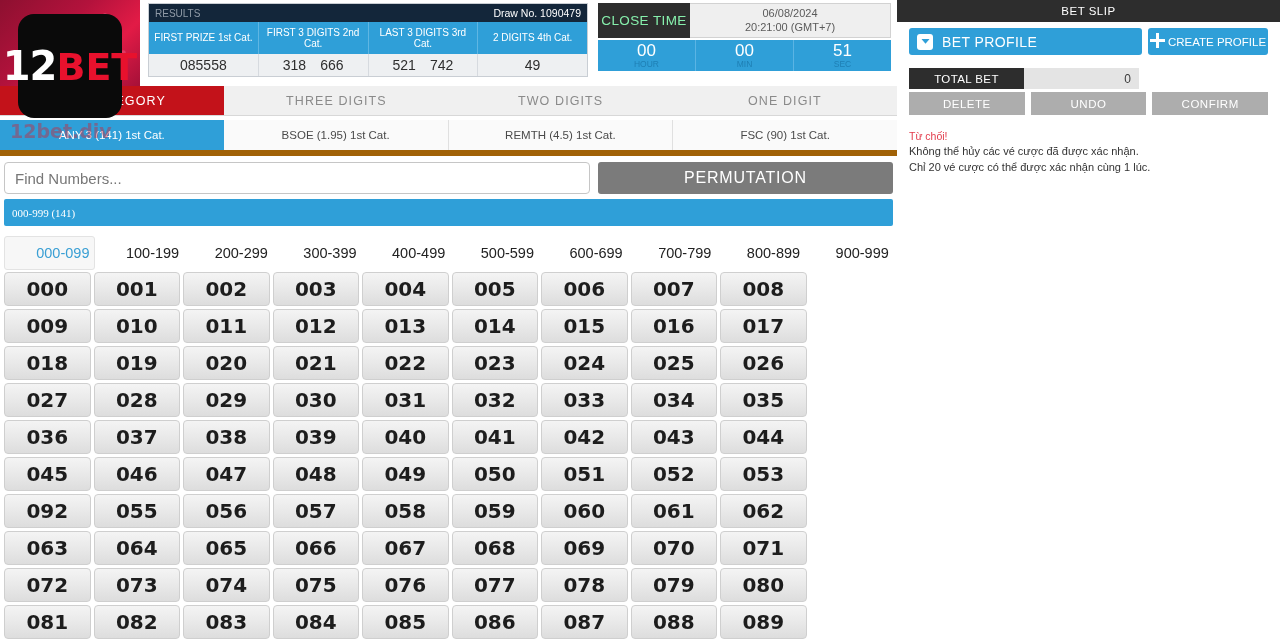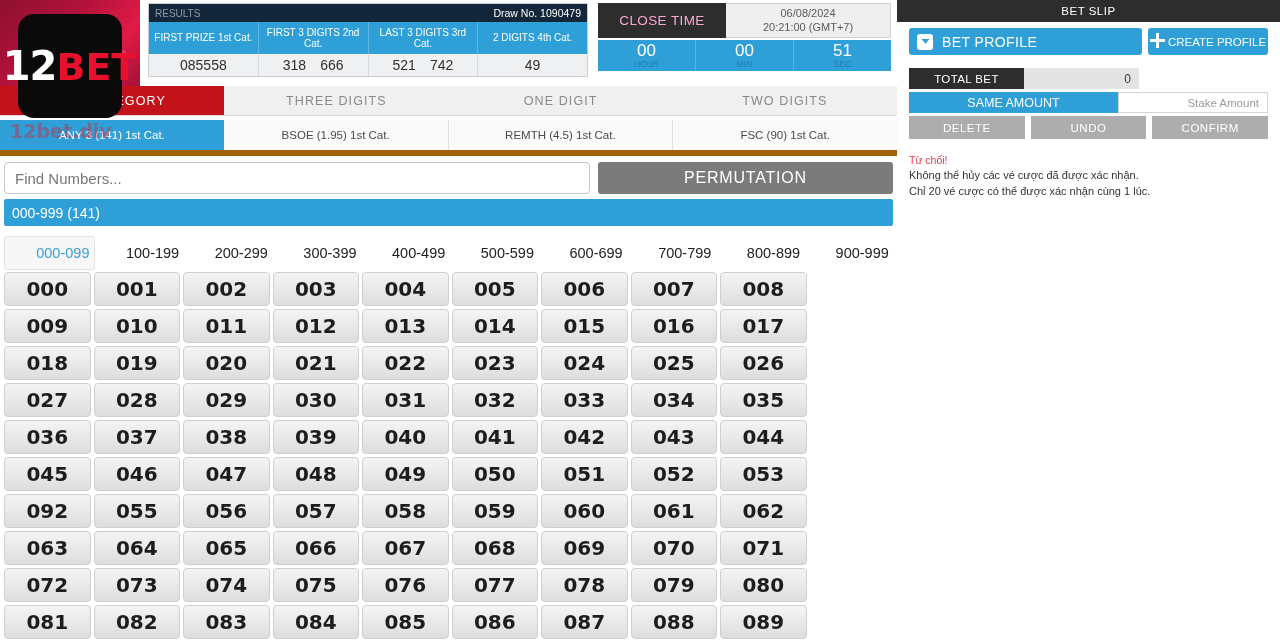--- a/index.html
+++ b/index.html
@@ -55,21 +55,21 @@
   .res-vals > div{
     flex:1; text-align:center; font-size:14px; color:#2e2e2e;
     display:flex; align-items:center; justify-content:center; gap:14px;
     border-right:1px solid #d6dadf;
   }
   .res-vals > div:last-child{ border-right:none; }
 
   .close-wrap{ position:absolute; left:598px; top:3px; width:293px; height:68px; }
   .close-top{ display:flex; height:35px; }
   .close-lbl{
-    width:128px; background:#2d2d2d; color:#f9a8d4; font-size:13.5px;
+    width:92px; background:#2d2d2d; color:#86efac; font-size:13.5px;
     display:flex; align-items:center; justify-content:center; letter-spacing:.4px;
   }
   .close-date{
     flex:1; background:#efefef; border:1px solid #d2d2d2; border-left:none;
     display:flex; flex-direction:column; align-items:center; justify-content:center;
     color:#5a5a5a; font-size:11px; line-height:1.25;
   }
   .close-timer{ display:flex; height:31px; background:#2f9fd8; margin-top:2px; }
   .tunit{ flex:1; display:flex; flex-direction:column; align-items:center; justify-content:center;
           line-height:1; border-right:1px solid #5ab4e4; }
@@ -103,22 +103,22 @@
     font-size:15px; color:#6d6d6d; padding:0 10px; font-family:"Liberation Sans", sans-serif;
   }
   .search-input::placeholder{ color:#777; }
   .perm-btn{
     width:295px; background:#7b7b7b; color:#fff; border:none; border-radius:3px;
     font-size:16px; letter-spacing:.8px; font-family:"Liberation Sans", sans-serif; cursor:pointer;
   }
 
   .range-bar{
     position:absolute; left:4px; top:199px; width:889px; height:27px;
-    background:#2f9fd8; color:#fff; font-size:14px;
-    display:flex; align-items:center; padding:0 8px; border-radius:2px;
+    background:#2f9fd8; color:#fff; font-size:11px;
+    display:flex; align-items:center; padding:0 8px; border-radius:2px;font-family:Liberation Serif, serif;
   }
 
   
   .range-tabs{ position:absolute; left:4px; top:236px; width:889px; height:34px; display:flex; }
   .range-tab{
     flex:1; display:flex; align-items:center; justify-content:center;
     font-size:14.5px; color:#222; background:transparent;padding-left:27px;
   }
   .range-tab.active{ color:#3a9fd4; background:#f7f7f7; border:1px solid #e3e3e3; border-radius:3px; }
 
@@ -239,22 +239,22 @@
             <span class="tnum">51</span>
             <span class="tlab">SEC</span>
           </div>
         </div>
       </div>
     </div>
 
     <div class="cat-tabs">
       <div class="cat-tab active">ALL CATEGORY</div>
       <div class="cat-tab">THREE DIGITS</div>
+      <div class="cat-tab">TWO DIGITS</div>
       <div class="cat-tab">ONE DIGIT</div>
-      <div class="cat-tab">TWO DIGITS</div>
     </div>
 
     <div class="sub-tabs">
       <div class="sub-tab active">ANY 3 (141) 1st Cat.</div>
       <div class="sub-tab">BSOE (1.95) 1st Cat.</div>
       <div class="sub-tab">REMTH (4.5) 1st Cat.</div>
       <div class="sub-tab">FSC (90) 1st Cat.</div>
     </div>
     <div class="watermark">12bet.div</div>
 
@@ -392,24 +392,20 @@
         </span>
         <span>CREATE PROFILE</span>
       </button>
     </div>
 
     <div class="total-row">
       <div class="total-lbl">TOTAL BET</div>
       <div class="total-val">0</div>
     </div>
 
-    <div class="amount-row">
-      <button class="same-amount">SAME AMOUNT</button>
-      <input class="stake-input" type="text" placeholder="Stake Amount" style="">
-    </div>
 
     <div class="action-row">
       <button class="act-btn">DELETE</button>
       <button class="act-btn">UNDO</button>
       <button class="act-btn">CONFIRM</button>
     </div>
 
     <div class="err-block">
       <div class="err-title">Từ chối!</div>
       <div class="err-line">Không thể hủy các vé cược đã được xác nhận.</div>

